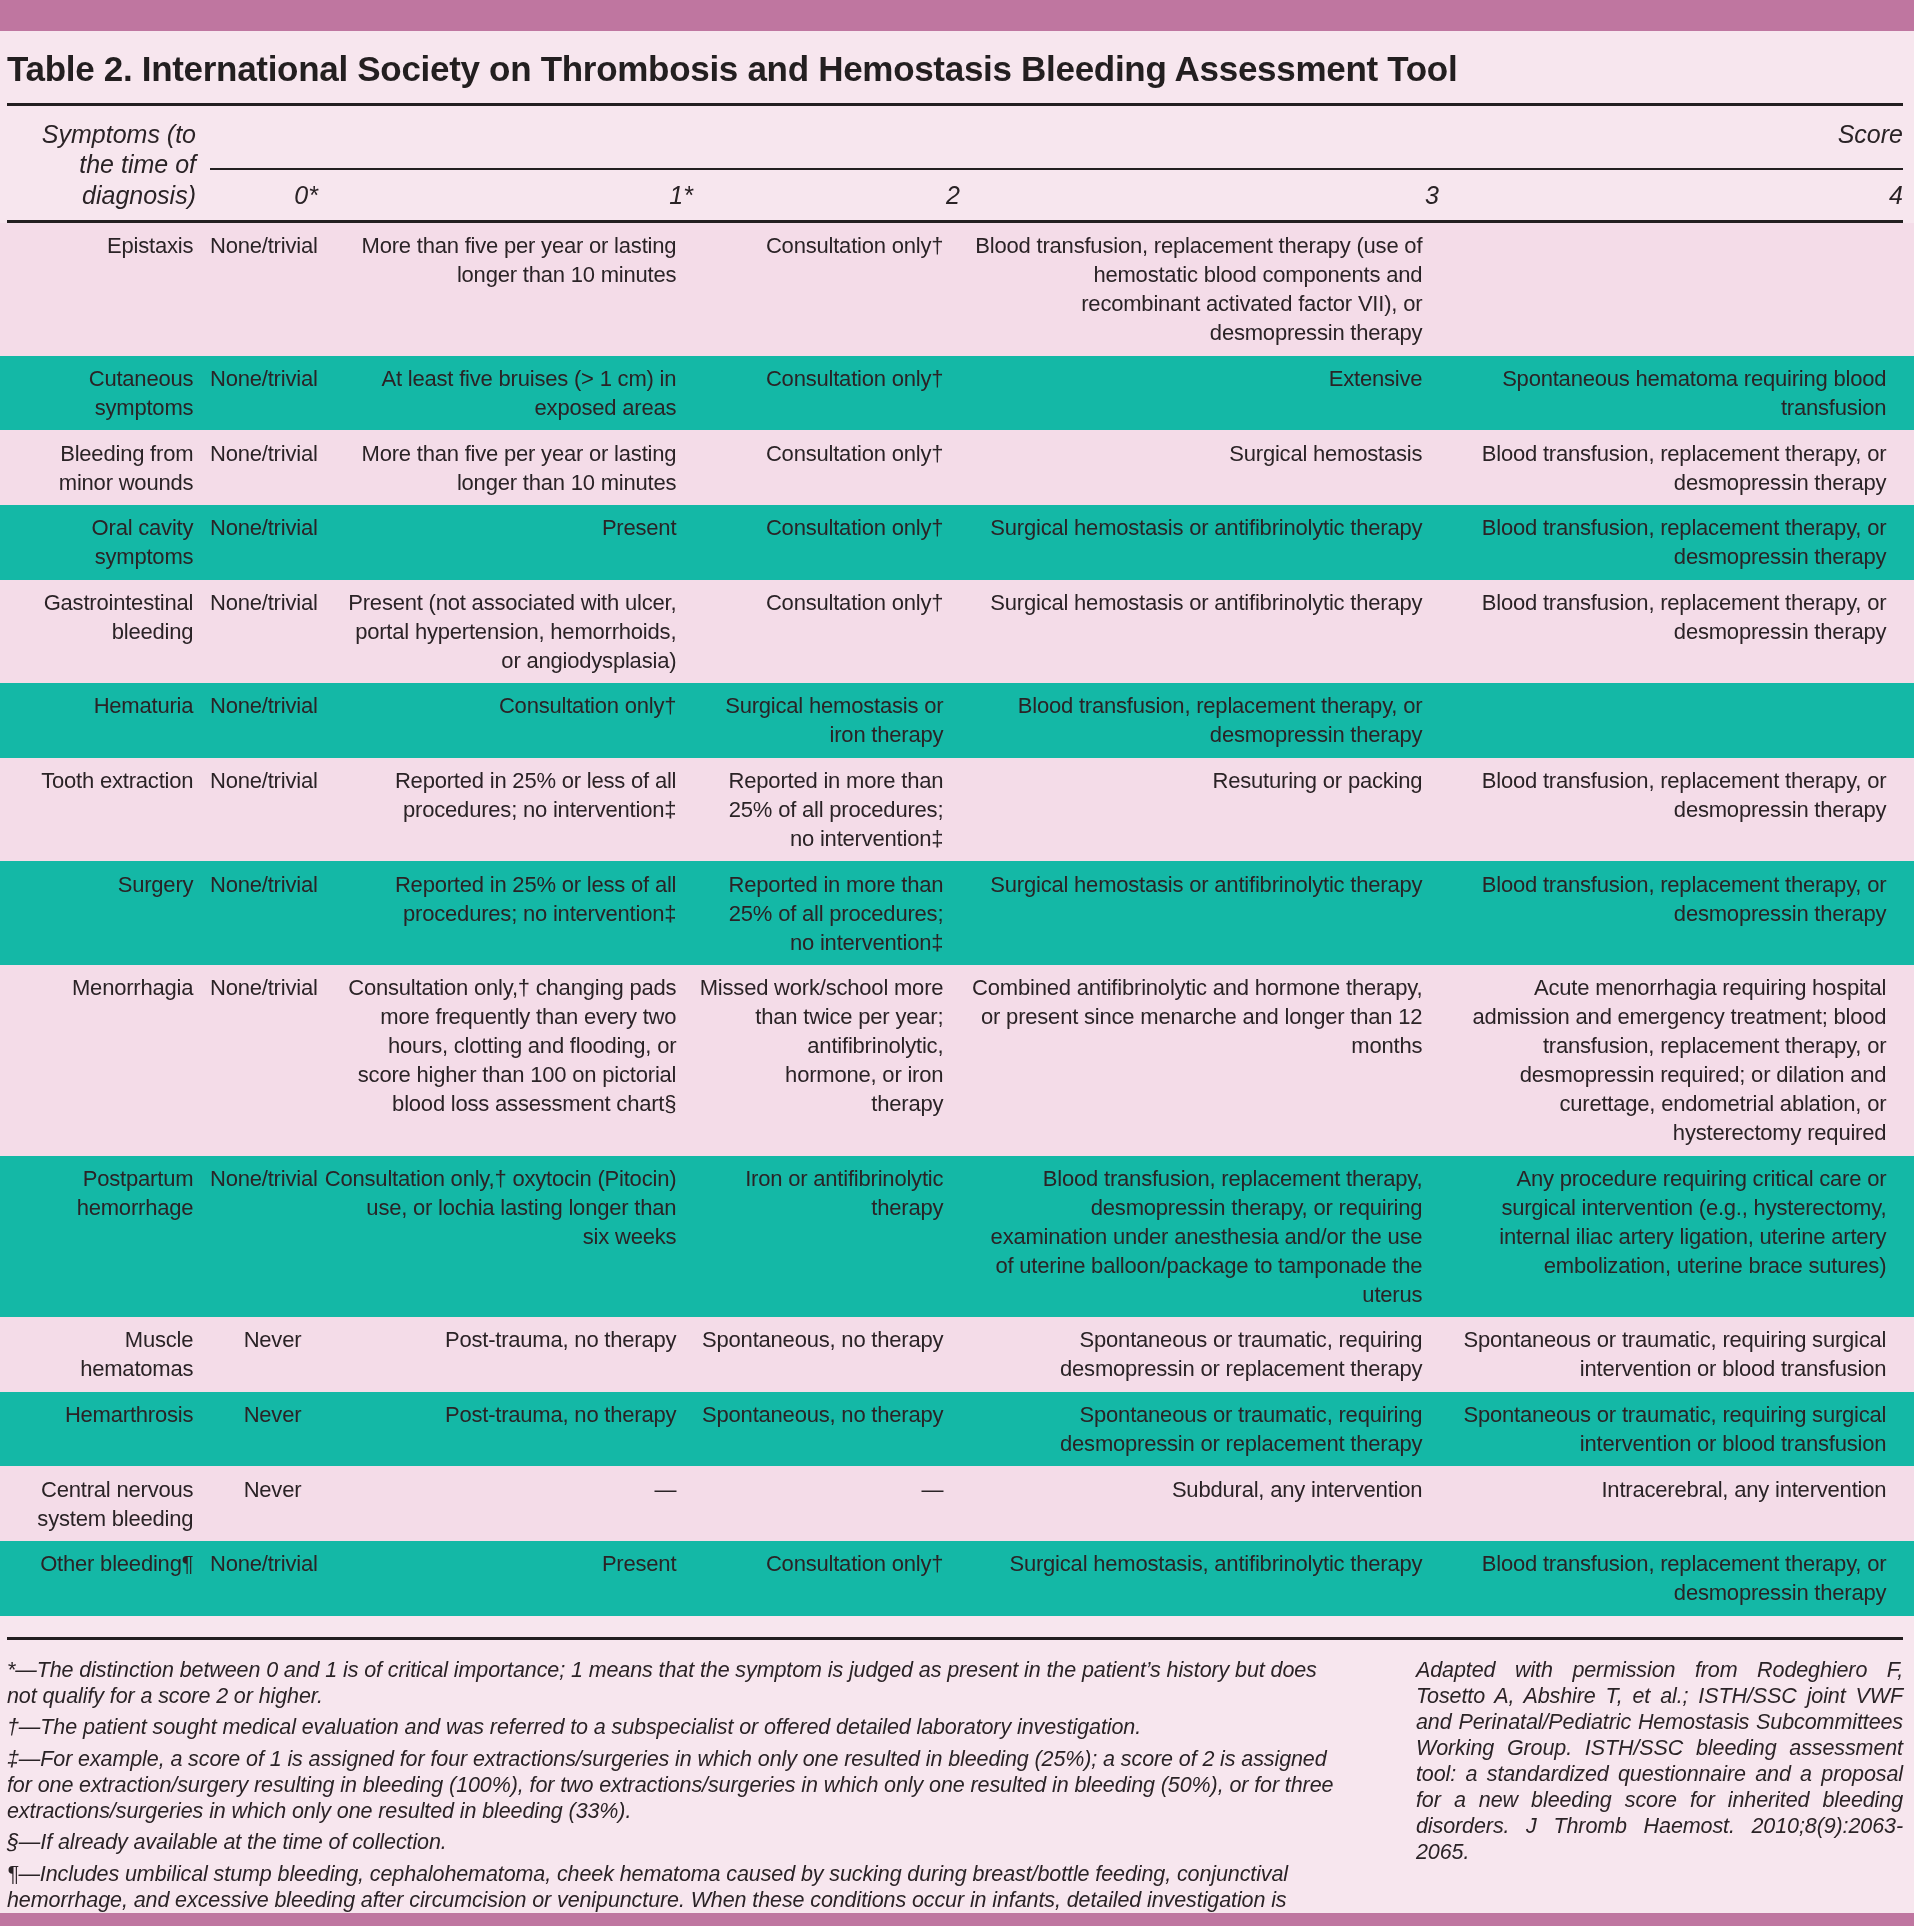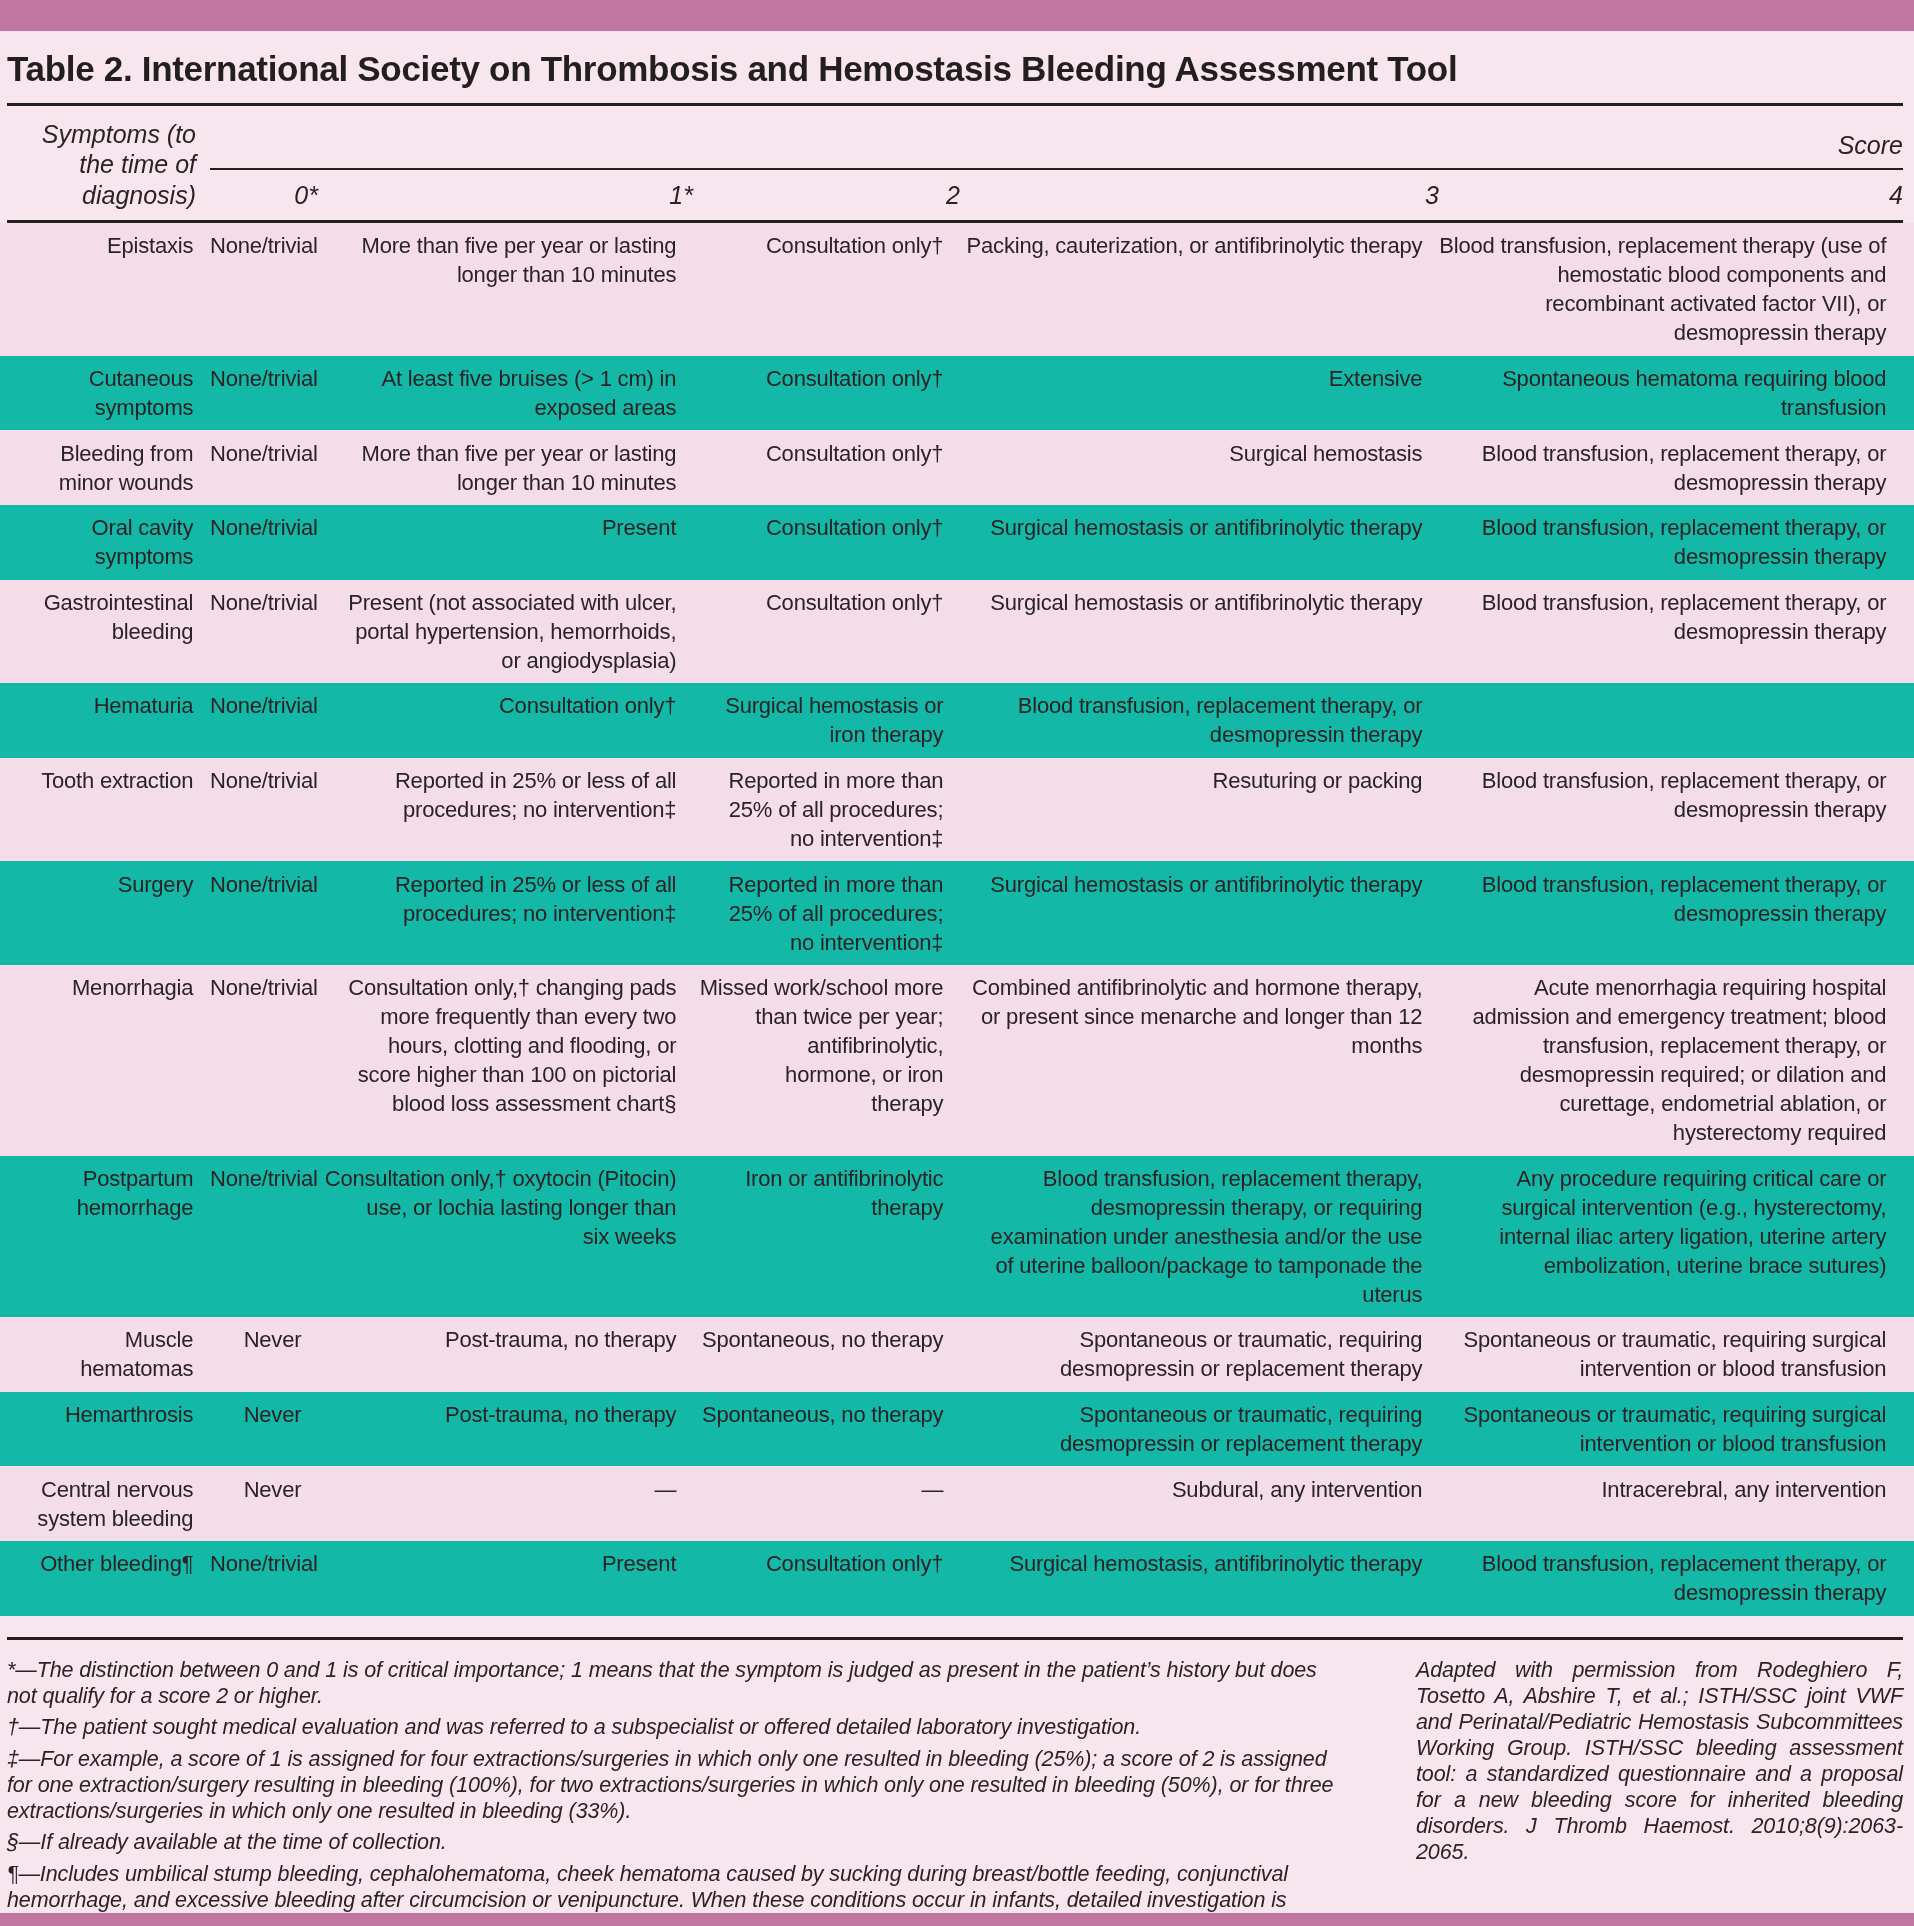--- a/index.html
+++ b/index.html
@@ -41,21 +41,21 @@
     align-items: end;
     padding: 12.5px 11px 9.7px 7px;
     font-style: italic;
     font-size: 25px;
     line-height: 30.5px;
     color: #2a2326;
   }
   .sym-hdr { padding-right: 14px; }
   .score-area { grid-column: 2 / 7; }
   .score-hdr {
-    padding-bottom: 7px;
+    padding-bottom: 18px;
     border-bottom: 2.1px solid #231f20;
   }
   .score-cols {
     display: grid;
     grid-template-columns: 108px 375px 267px 479px 1fr;
     padding-top: 9.7px;
   }
 
   #rows { margin-top: 0; }
   .trow {
@@ -110,21 +110,20 @@
 </div>
 
 <div class="rule"></div>
 
 <div id="rows">
     <div class="trow pink">
       <div class="cell sym">Epistaxis</div>
       <div class="cell s0">None/trivial</div>
       <div class="cell s1">More than five per year or lasting longer than 10 minutes</div>
       <div class="cell s2">Consultation only†</div>
-      <div class="cell s3">Packing, cauterization, or antifibrinolytic therapy</div>
       <div class="cell s4">Blood transfusion, replacement therapy (use of hemostatic blood components and recombinant activated factor VII), or desmopressin therapy</div>
     </div>
     <div class="trow white">
       <div class="cell sym">Cutaneous symptoms</div>
       <div class="cell s0">None/trivial</div>
       <div class="cell s1">At least five bruises (&gt; 1 cm) in exposed areas</div>
       <div class="cell s2">Consultation only†</div>
       <div class="cell s3">Extensive</div>
       <div class="cell s4">Spontaneous hematoma requiring blood transfusion</div>
     </div>

